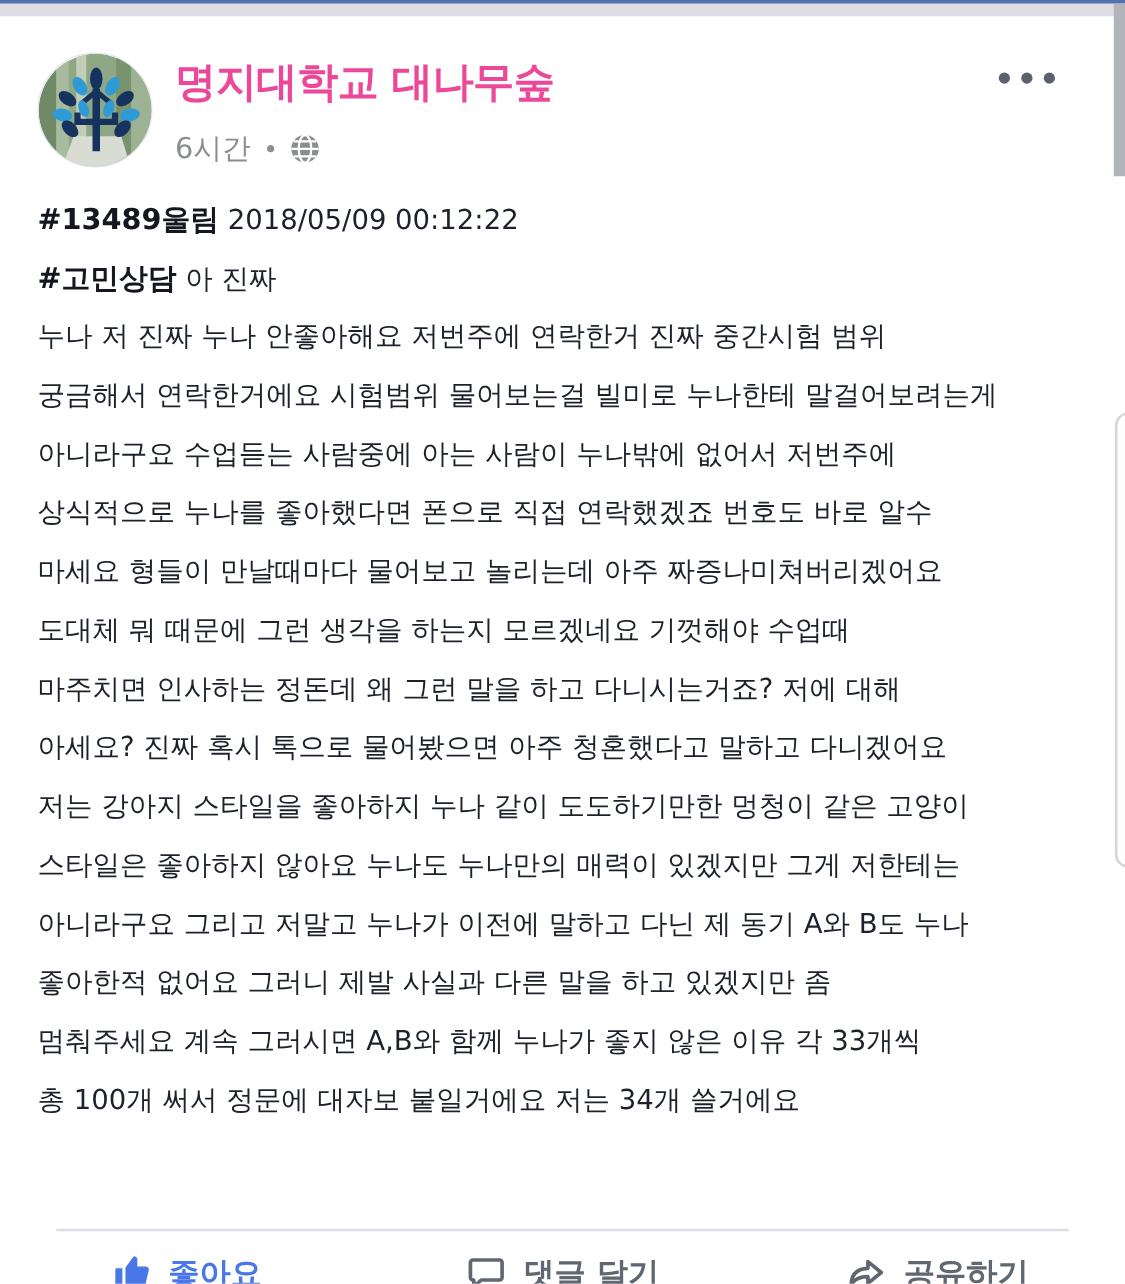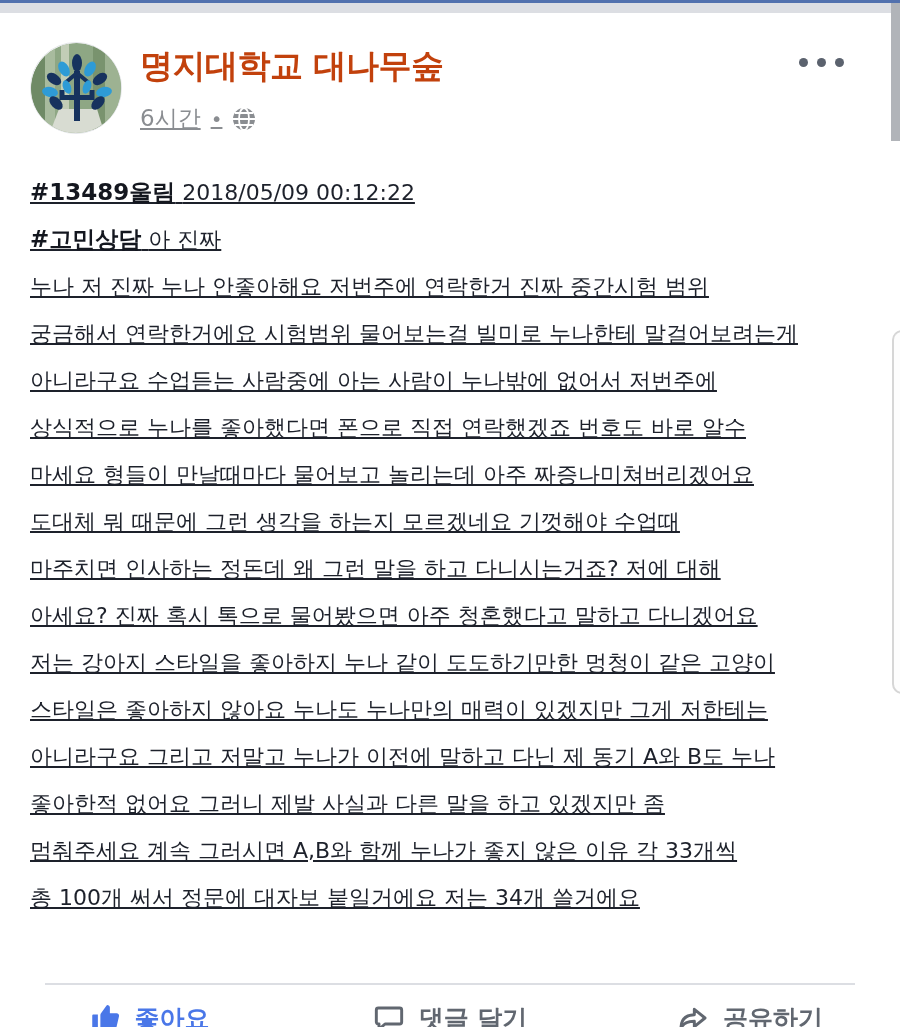--- a/index.html
+++ b/index.html
@@ -23,31 +23,31 @@
     border-radius: 10px 0 0 10px; background: rgba(252,252,252,0.55);
   }
 
   
   .post-header { position: absolute; top: 42px; left: 30px; width: 840px; height: 95px; }
   .avatar {
     position: absolute; left: 0; top: 0; width: 92px; height: 92px;
     border-radius: 50%; overflow: hidden; border: 1px solid #e4e6e9;
   }
   .header-text { position: absolute; left: 110px; top: 2px; }
-  .page-name { font-size: 33px; font-weight: 700; color: #c2410c; letter-spacing: -0.5px; }
-  .meta-row { margin-top: 14px; display: flex; align-items: center; gap: 10px; color: #8a8d91; text-decoration: underline; }
+  .page-name { font-size: 33px; font-weight: 700; color: #ec4899; letter-spacing: -0.5px; }
+  .meta-row { margin-top: 14px; display: flex; align-items: center; gap: 10px; color: #8a8d91; }
   .timestamp { font-size: 23px; color: #8a8d91; }
   .meta-dot { font-size: 20px; line-height: 1; color: #8a8d91; }
   .globe-icon svg { display: block; }
   .more-menu { position: absolute; right: 20px; top: 10px; display: flex; gap: 9px; padding: 6px; cursor: pointer; }
   .more-menu .dot { width: 9px; height: 9px; border-radius: 50%; background: #5b626e; }
 
   
   .post-content { position: absolute; top: 160px; left: 30px; width: 845px; }
-  .content-line { height: 47px; line-height: 65px; font-size: 22px; white-space: nowrap; color: #1d212b; text-decoration: underline; }
+  .content-line { height: 47px; line-height: 32px; font-size: 22px; white-space: nowrap; color: #1d212b; }
   .hashtag { font-weight: 700; color: #14171f; font-size: 23px; cursor: pointer; }
 
   
   .post-divider { position: absolute; top: 983px; left: 45px; width: 810px; height: 0; border-top: 2px solid #dcdee3; }
   .action-bar { position: absolute; top: 999px; left: 0; width: 900px; height: 60px; display: flex; }
   .action-btn {
     flex: 1; display: flex; justify-content: center; align-items: flex-start;
     gap: 14px; padding-top: 3px; cursor: pointer;
   }
   .action-btn .label { font-size: 25px; font-weight: 700; color: #616770; line-height: 34px; }

